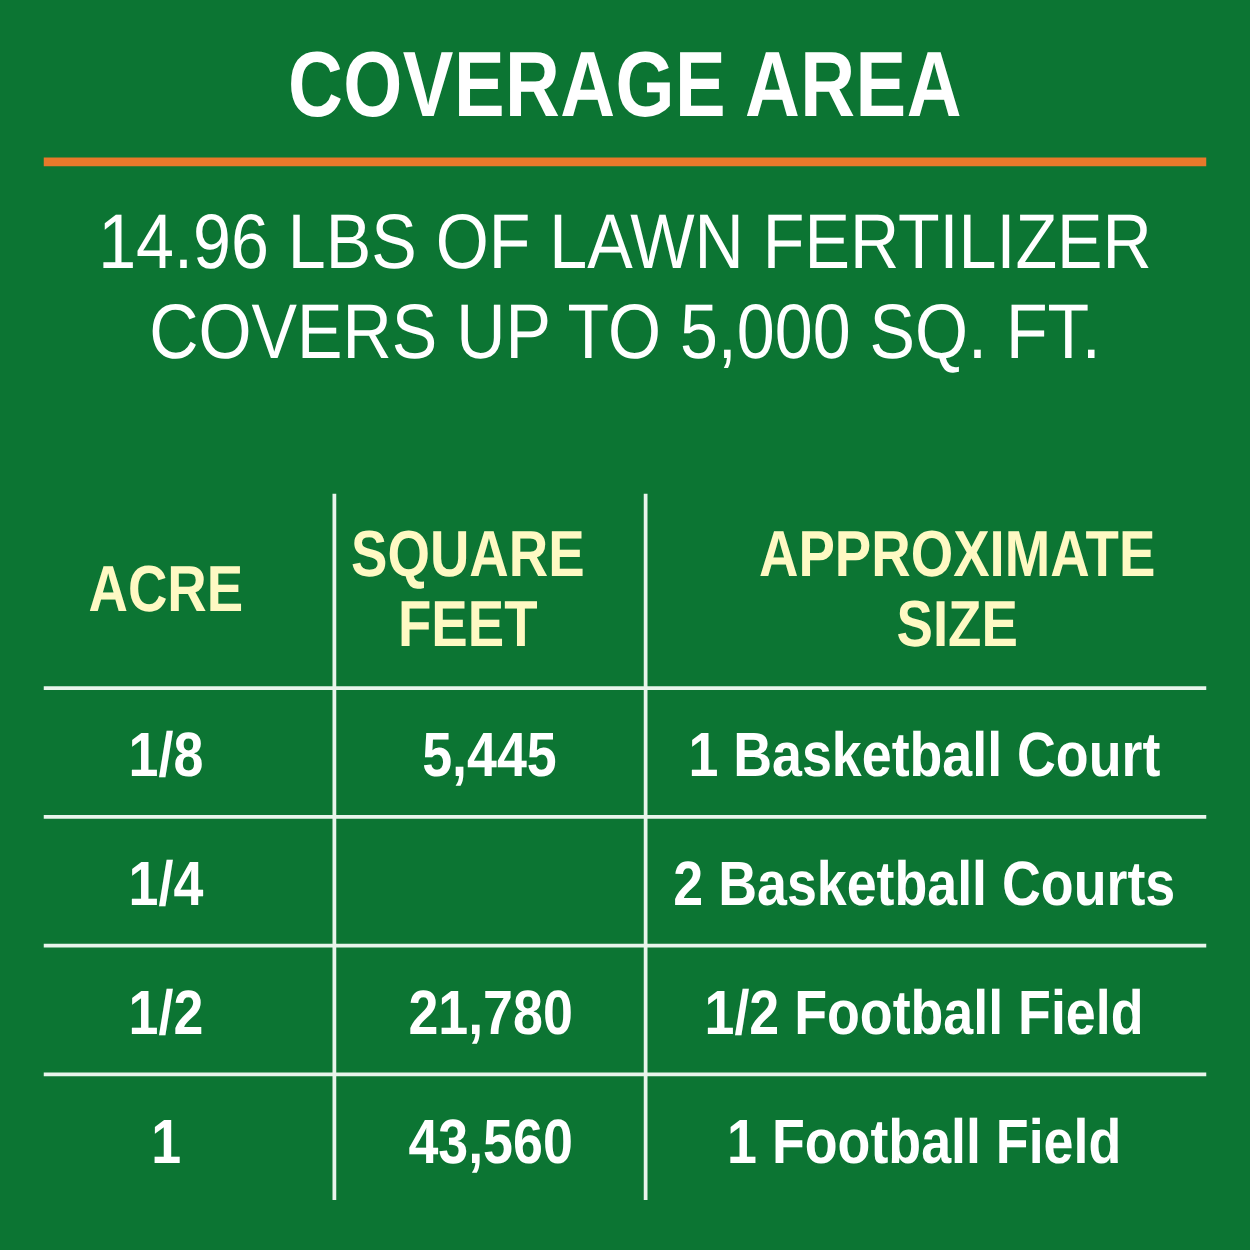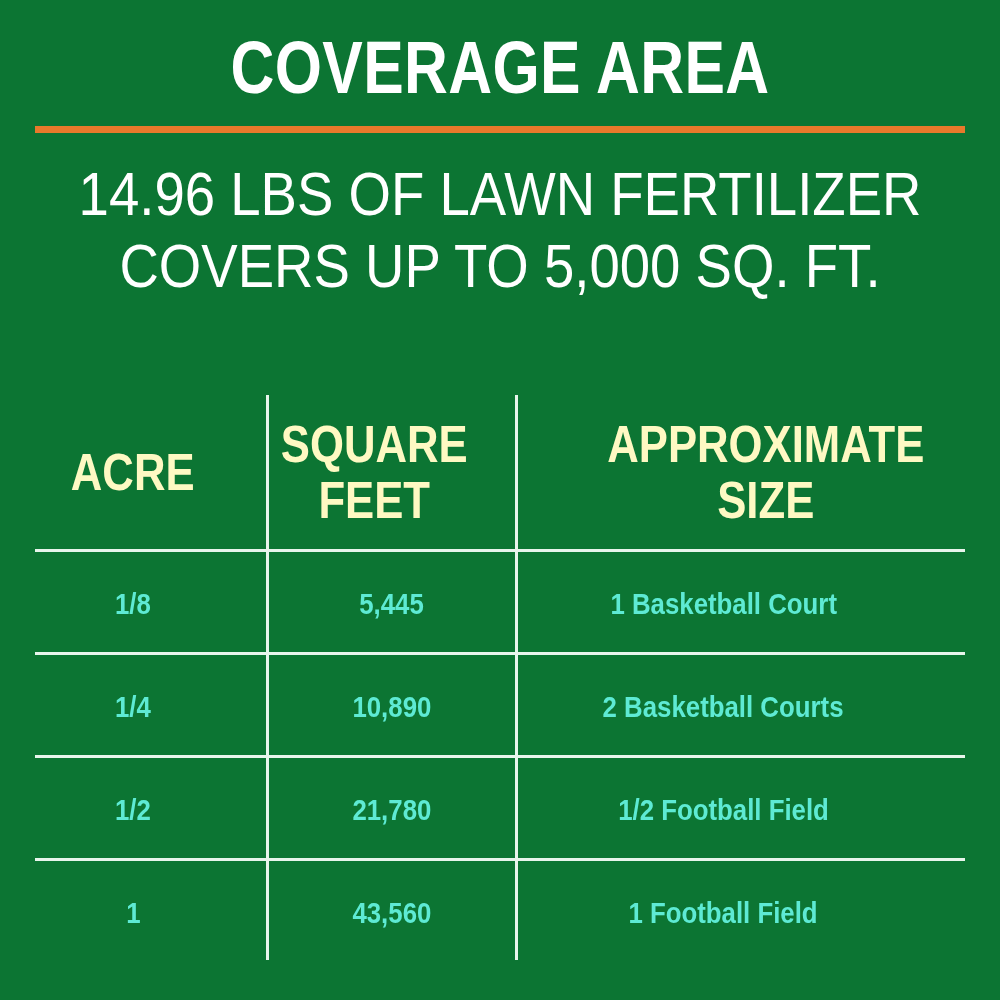--- a/index.html
+++ b/index.html
@@ -157,35 +157,35 @@
   .row.r3 { top: 861px; }
 
   .cell {
     position: absolute;
     top: 0;
     height: 103px;
     display: flex;
     align-items: center;
     justify-content: center;
     text-align: center;
-    color: #5eead4;
+    color: #ffffff;
     font-family: "Liberation Sans", sans-serif;
     font-weight: bold;
-    font-size: 30px;
+    font-size: 50px;
     line-height: 46px;
   }
   .cell .sq {
     display: block;
     transform: scaleX(0.86);
     transform-origin: 50% 50%;
     white-space: nowrap;
   }
   .cell.c1 { left: 0px;   width: 266px; }
   .cell.c2 { left: 269px; width: 246px; }
-  .cell.c3 { left: 500px; width: 447px; }
+  .cell.c3 { left: 516px; width: 447px; }
 </style>
 </head>
 <body>
 
 <div class="panel">
 
   <div class="header">
     <div class="title">COVERAGE AREA</div>
     <div class="rule-orange"></div>
     <div class="subtitle">
@@ -231,23 +231,20 @@
       </div>
       <div class="cell c3">
         <span class="sq">1 Basketball Court</span>
       </div>
     </div>
 
     <div class="row r1">
       <div class="cell c1">
         <span class="sq">1/4</span>
       </div>
-      <div class="cell c2">
-        <span class="sq">10,890</span>
-      </div>
       <div class="cell c3">
         <span class="sq">2 Basketball Courts</span>
       </div>
     </div>
 
     <div class="row r2">
       <div class="cell c1">
         <span class="sq">1/2</span>
       </div>
       <div class="cell c2">

